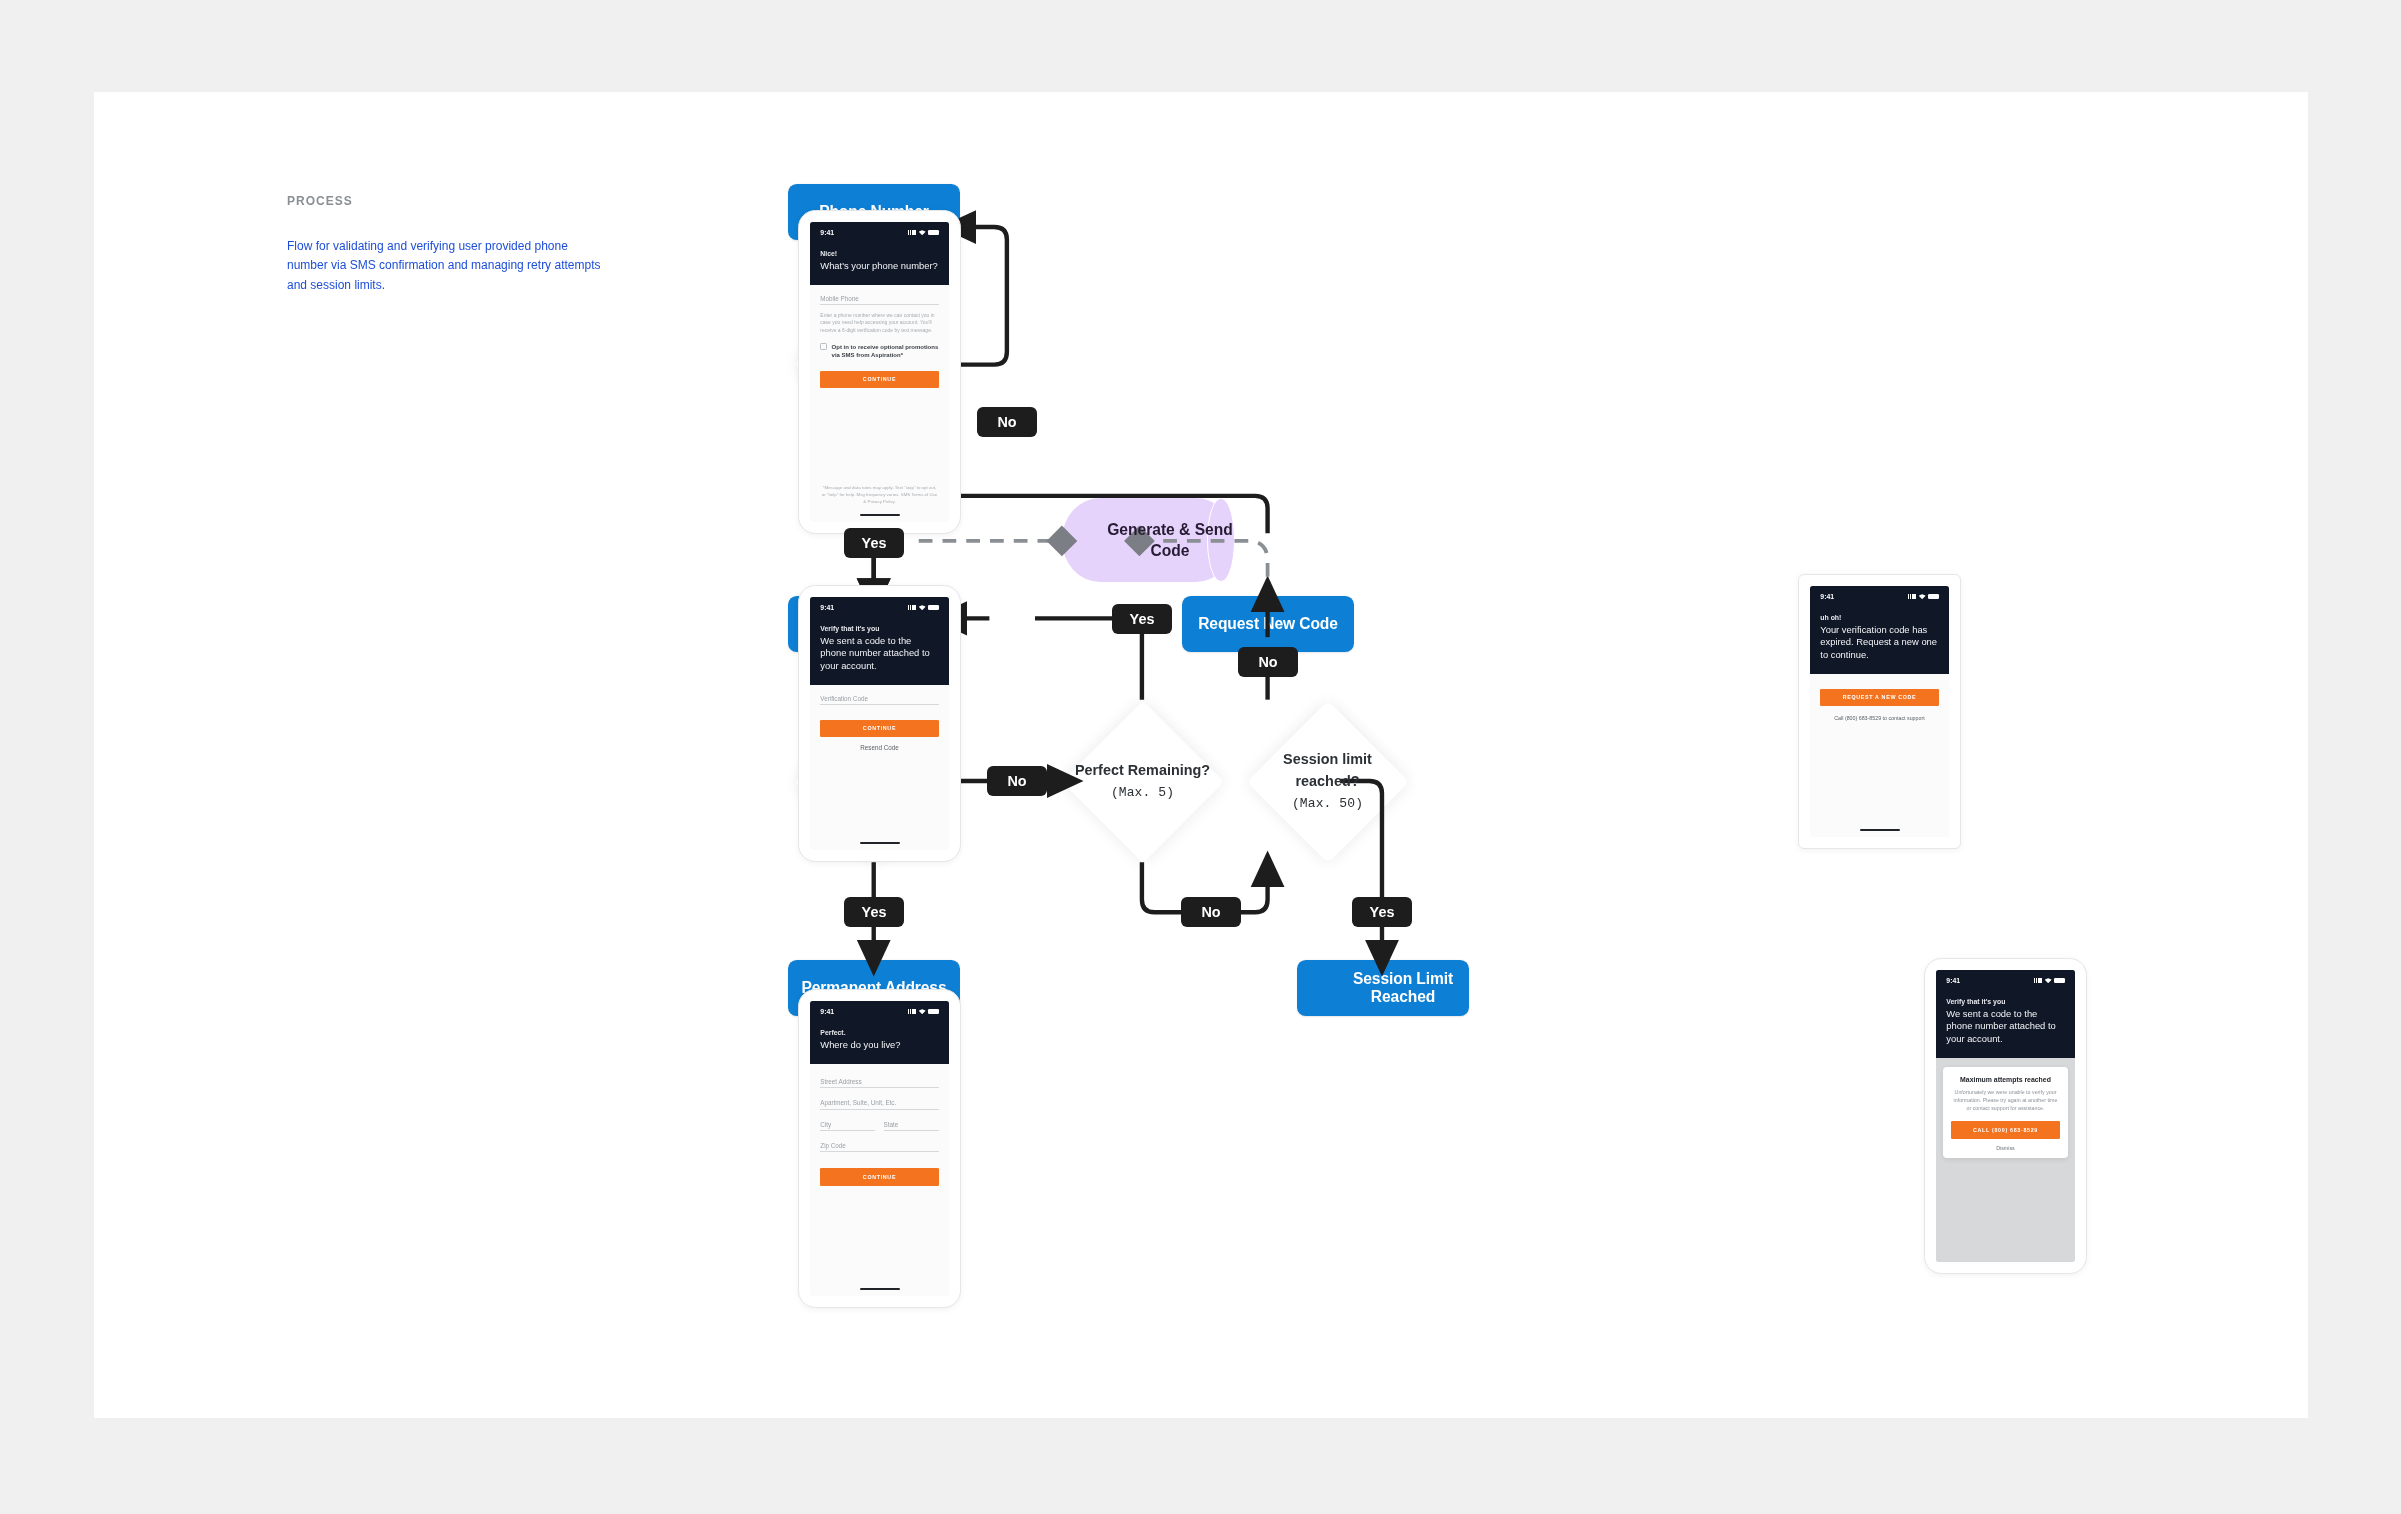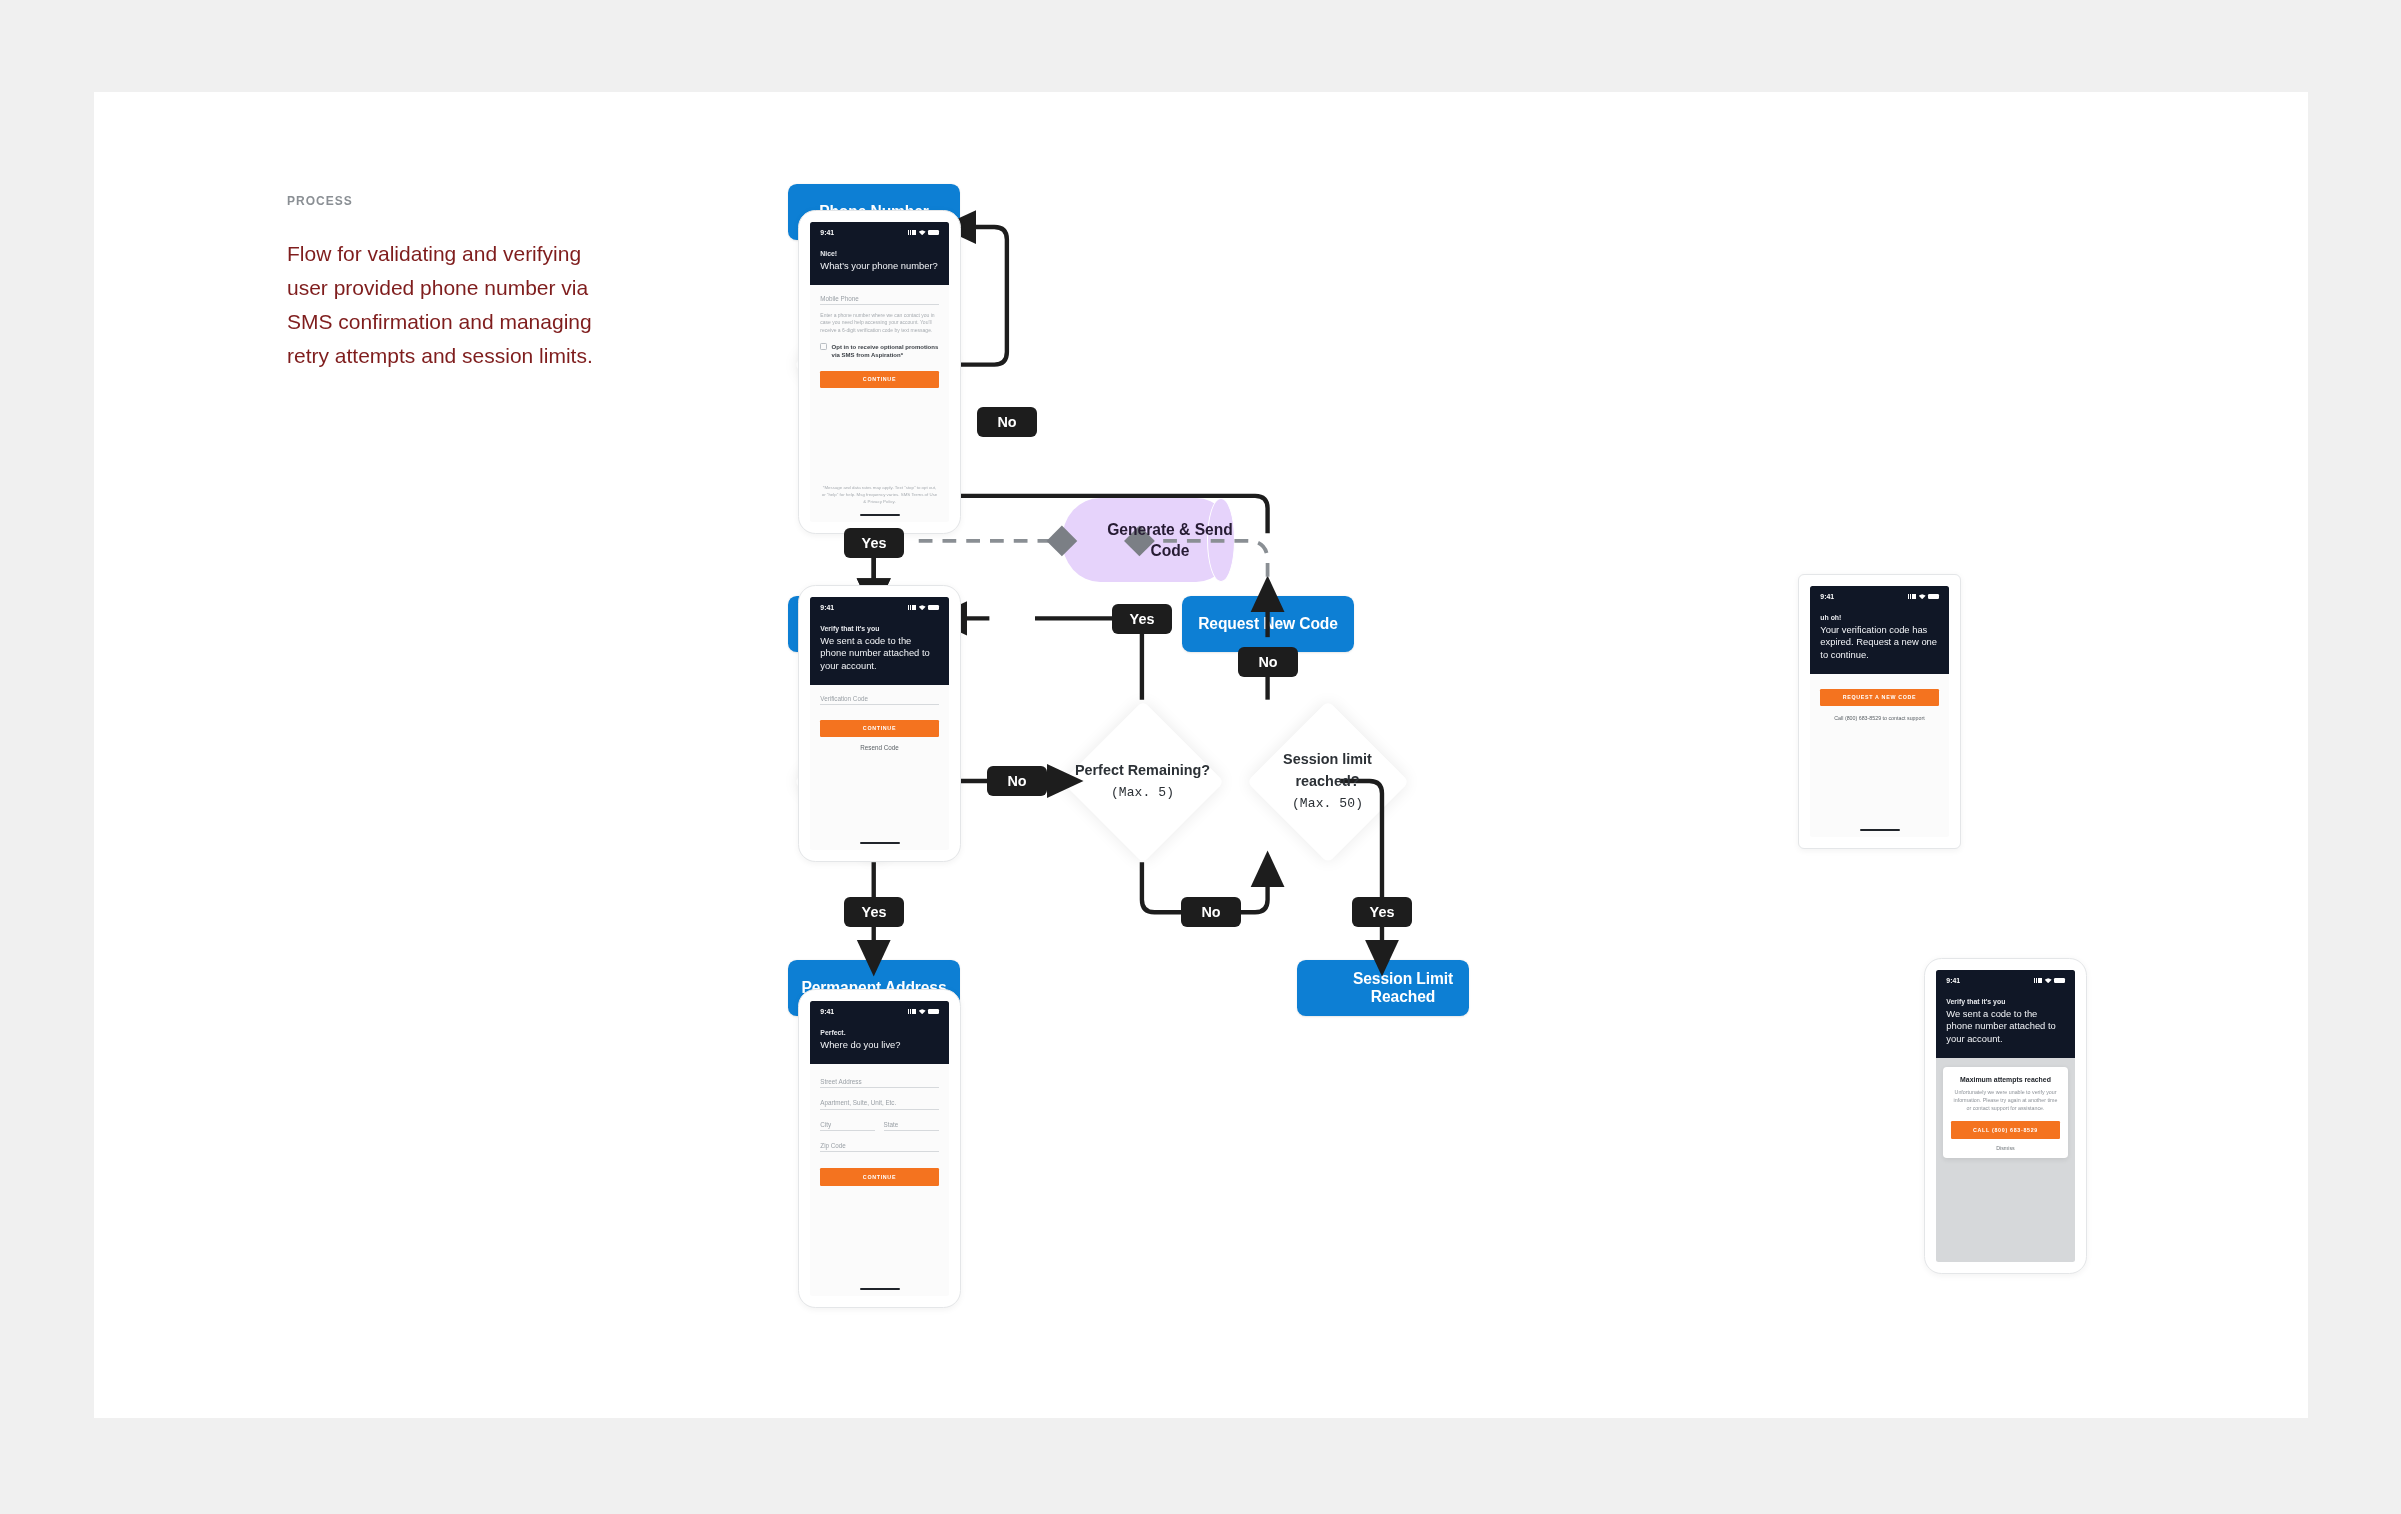--- a/index.html
+++ b/index.html
@@ -18,21 +18,21 @@
   #stage { position: absolute; left: 0; top: 0; width: 2214px; height: 1326px; }
 
   
   .hdr { position: absolute; left: 193px; top: 102px; width: 350px; }
   .hdr-eyebrow {
     font-size: 12px; letter-spacing: 1px; font-weight: 700;
     color: #8a8f94; text-transform: uppercase; margin-bottom: 11.3px;
   }
   .hdr-title { font-size: 33px; font-weight: 400; color: #14181c; letter-spacing: -0.4px; }
   .hdr-desc {
-    margin-top: 29px; font-size: 21px; line-height: 1.62; color: #7f1d1d;
+    margin-top: 29px; font-size: 12px; line-height: 1.62; color: #1d4ed8;
     width: 319px;
   }
 
   
   .node {
     position: absolute; display: flex; align-items: center; justify-content: center;
     text-align: center;
   }
   .node-process {
     background: #0d7fd4; border-radius: 8.8px; color: #ffffff;

